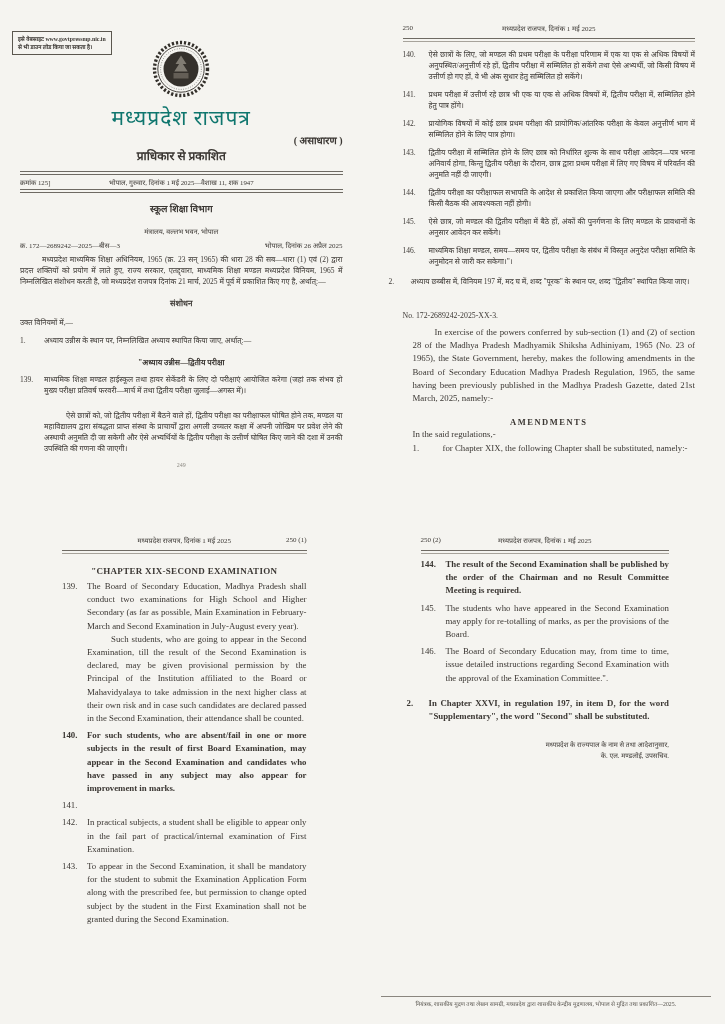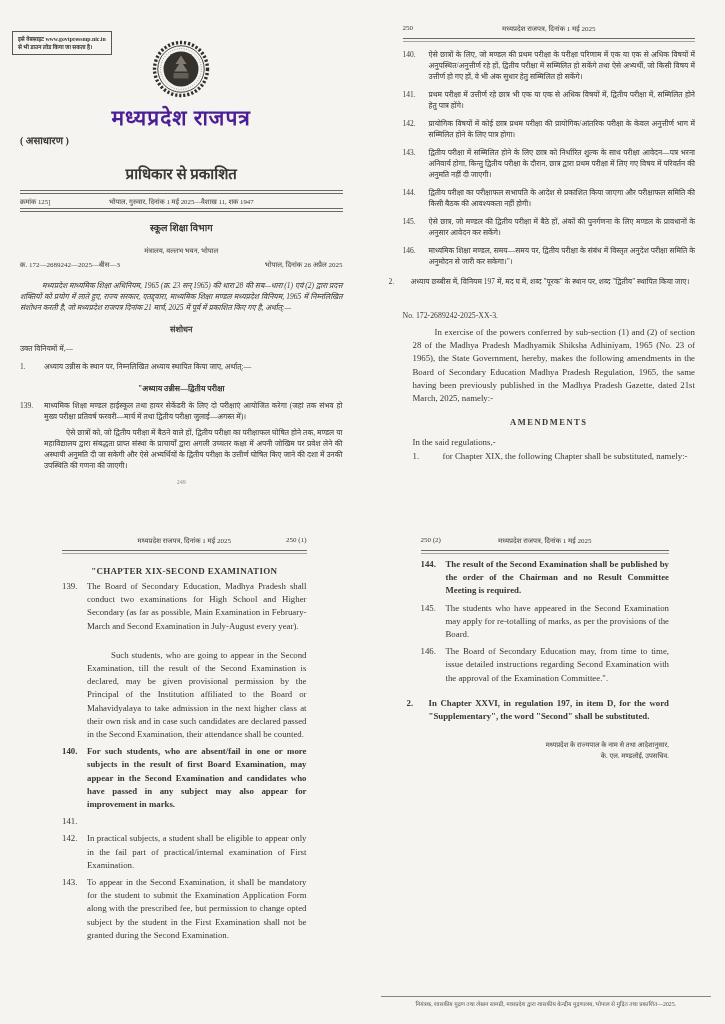--- a/index.html
+++ b/index.html
@@ -27,57 +27,57 @@
   .pg-hdr .hdr-right{position:absolute;right:0;top:0;}
   .hdr-rule{border-top:1px solid #6e6a63;border-bottom:1px solid #a7a39b;height:2px;margin-top:2px;}
   .strong{font-weight:bold;}
 
   
   .page1{padding:0 20px;}
   .dl-box{position:absolute;left:12px;top:31px;border:1px solid #5b574f;
           padding:3px 5px;font-size:5.8px;line-height:8px;font-weight:bold;}
   .emblem-wrap{text-align:center;margin-top:40px;height:60px;}
   .masthead{margin:6px 0 0 0;text-align:center;font-size:21px;line-height:24px;
-            font-weight:bold;letter-spacing:1px;color:#4c1d95;}
-  .mast-sub1{text-align:left;font-size:10px;margin-top:3px;font-weight:bold;}
-  .mast-sub2{text-align:center;font-size:15px;margin-top:16px;font-weight:bold;}
+            font-weight:normal;letter-spacing:1px;color:#0f766e;}
+  .mast-sub1{text-align:right;font-size:10px;margin-top:3px;font-weight:bold;}
+  .mast-sub2{text-align:center;font-size:12px;margin-top:0;font-weight:bold;}
   .page1 .rule1{margin-top:7px;}
   .issue-row{position:relative;font-size:6.8px;height:11px;padding-top:3px;}
   .issue-row .issue-no{position:absolute;left:0;top:3px;}
   .issue-row .issue-date{display:block;text-align:center;}
   .dept{text-align:center;font-size:9.5px;font-weight:bold;margin-top:9px;}
   .dept-sub{text-align:center;font-size:7px;margin-top:12px;}
   .ref-row{display:flex;justify-content:space-between;font-size:7px;margin-top:5px;}
-  .page1 .intro{margin-top:11px;font-style:italic;}
+  .page1 .intro{margin-top:4px;}
   .page1 .amend-h{font-size:8px;margin-top:10px;}
   .page1 .inregs{margin-top:9px;}
   .page1 .chap-h{font-size:7.8px;margin-top:11px;}
-  .page1 .cont{margin-top:5px;padding-left:24px;}
+  .page1 .cont{margin-top:14px;padding-left:24px;}
   .pgno{text-align:center;font-size:6px;color:#8d8a83;margin-top:8px;}
 
   
   .page2{padding:0 30px 0 40px;}
   .page2 .item .no{flex:0 0 26px;}
   .item-outer{display:flex;margin-top:9px;margin-left:-14px;}
   .item-outer .no{flex:0 0 22px;}
   .item-outer .txt{flex:1;text-align:justify;}
   .no-line{font-size:7.8px;margin-top:24px;}
   .en-intro{margin-top:6px;margin-left:10px;font-weight:normal;text-indent:22px;}
   .amendments-h{font-size:8.5px;letter-spacing:1.5px;margin-top:12px;font-weight:bold;text-align:center;}
-  .in-said{font-size:8.8px;margin-top:10px;margin-left:10px;}
+  .in-said{font-size:8.8px;margin-top:2px;margin-left:10px;}
   .page2 .sub-item{margin-left:10px;margin-top:3px;font-weight:normal;}
   .page2 .sub-item .no{flex:0 0 30px;}
 
   
   .page3{padding:0 56px 0 62px;}
   .page4{padding:0 56px 16px 58px;}
   .chapter-h{font-size:9px;margin-top:12px;letter-spacing:.3px;}
   .page3 .item,.page4 .item{margin-top:4px;}
   .page3 .item .no,.page4 .item .no{flex:0 0 25px;}
-  .para-cont{margin-top:16px;padding-left:25px;text-indent:24px;}
+  .para-cont{margin-top:0;padding-left:25px;text-indent:24px;}
   .sig-block{text-align:right;font-size:6.8px;line-height:11px;margin-top:16px;}
   .footer{position:absolute;left:18px;right:14px;bottom:16px;}
   .footer .f-rule{border-top:1px solid #8a867f;margin-bottom:3px;}
   .footer .f-text{font-size:5.8px;text-align:center;color:#55514b;}
 </style>
 </head>
 <body>
 
 <div class="sheet">
 

